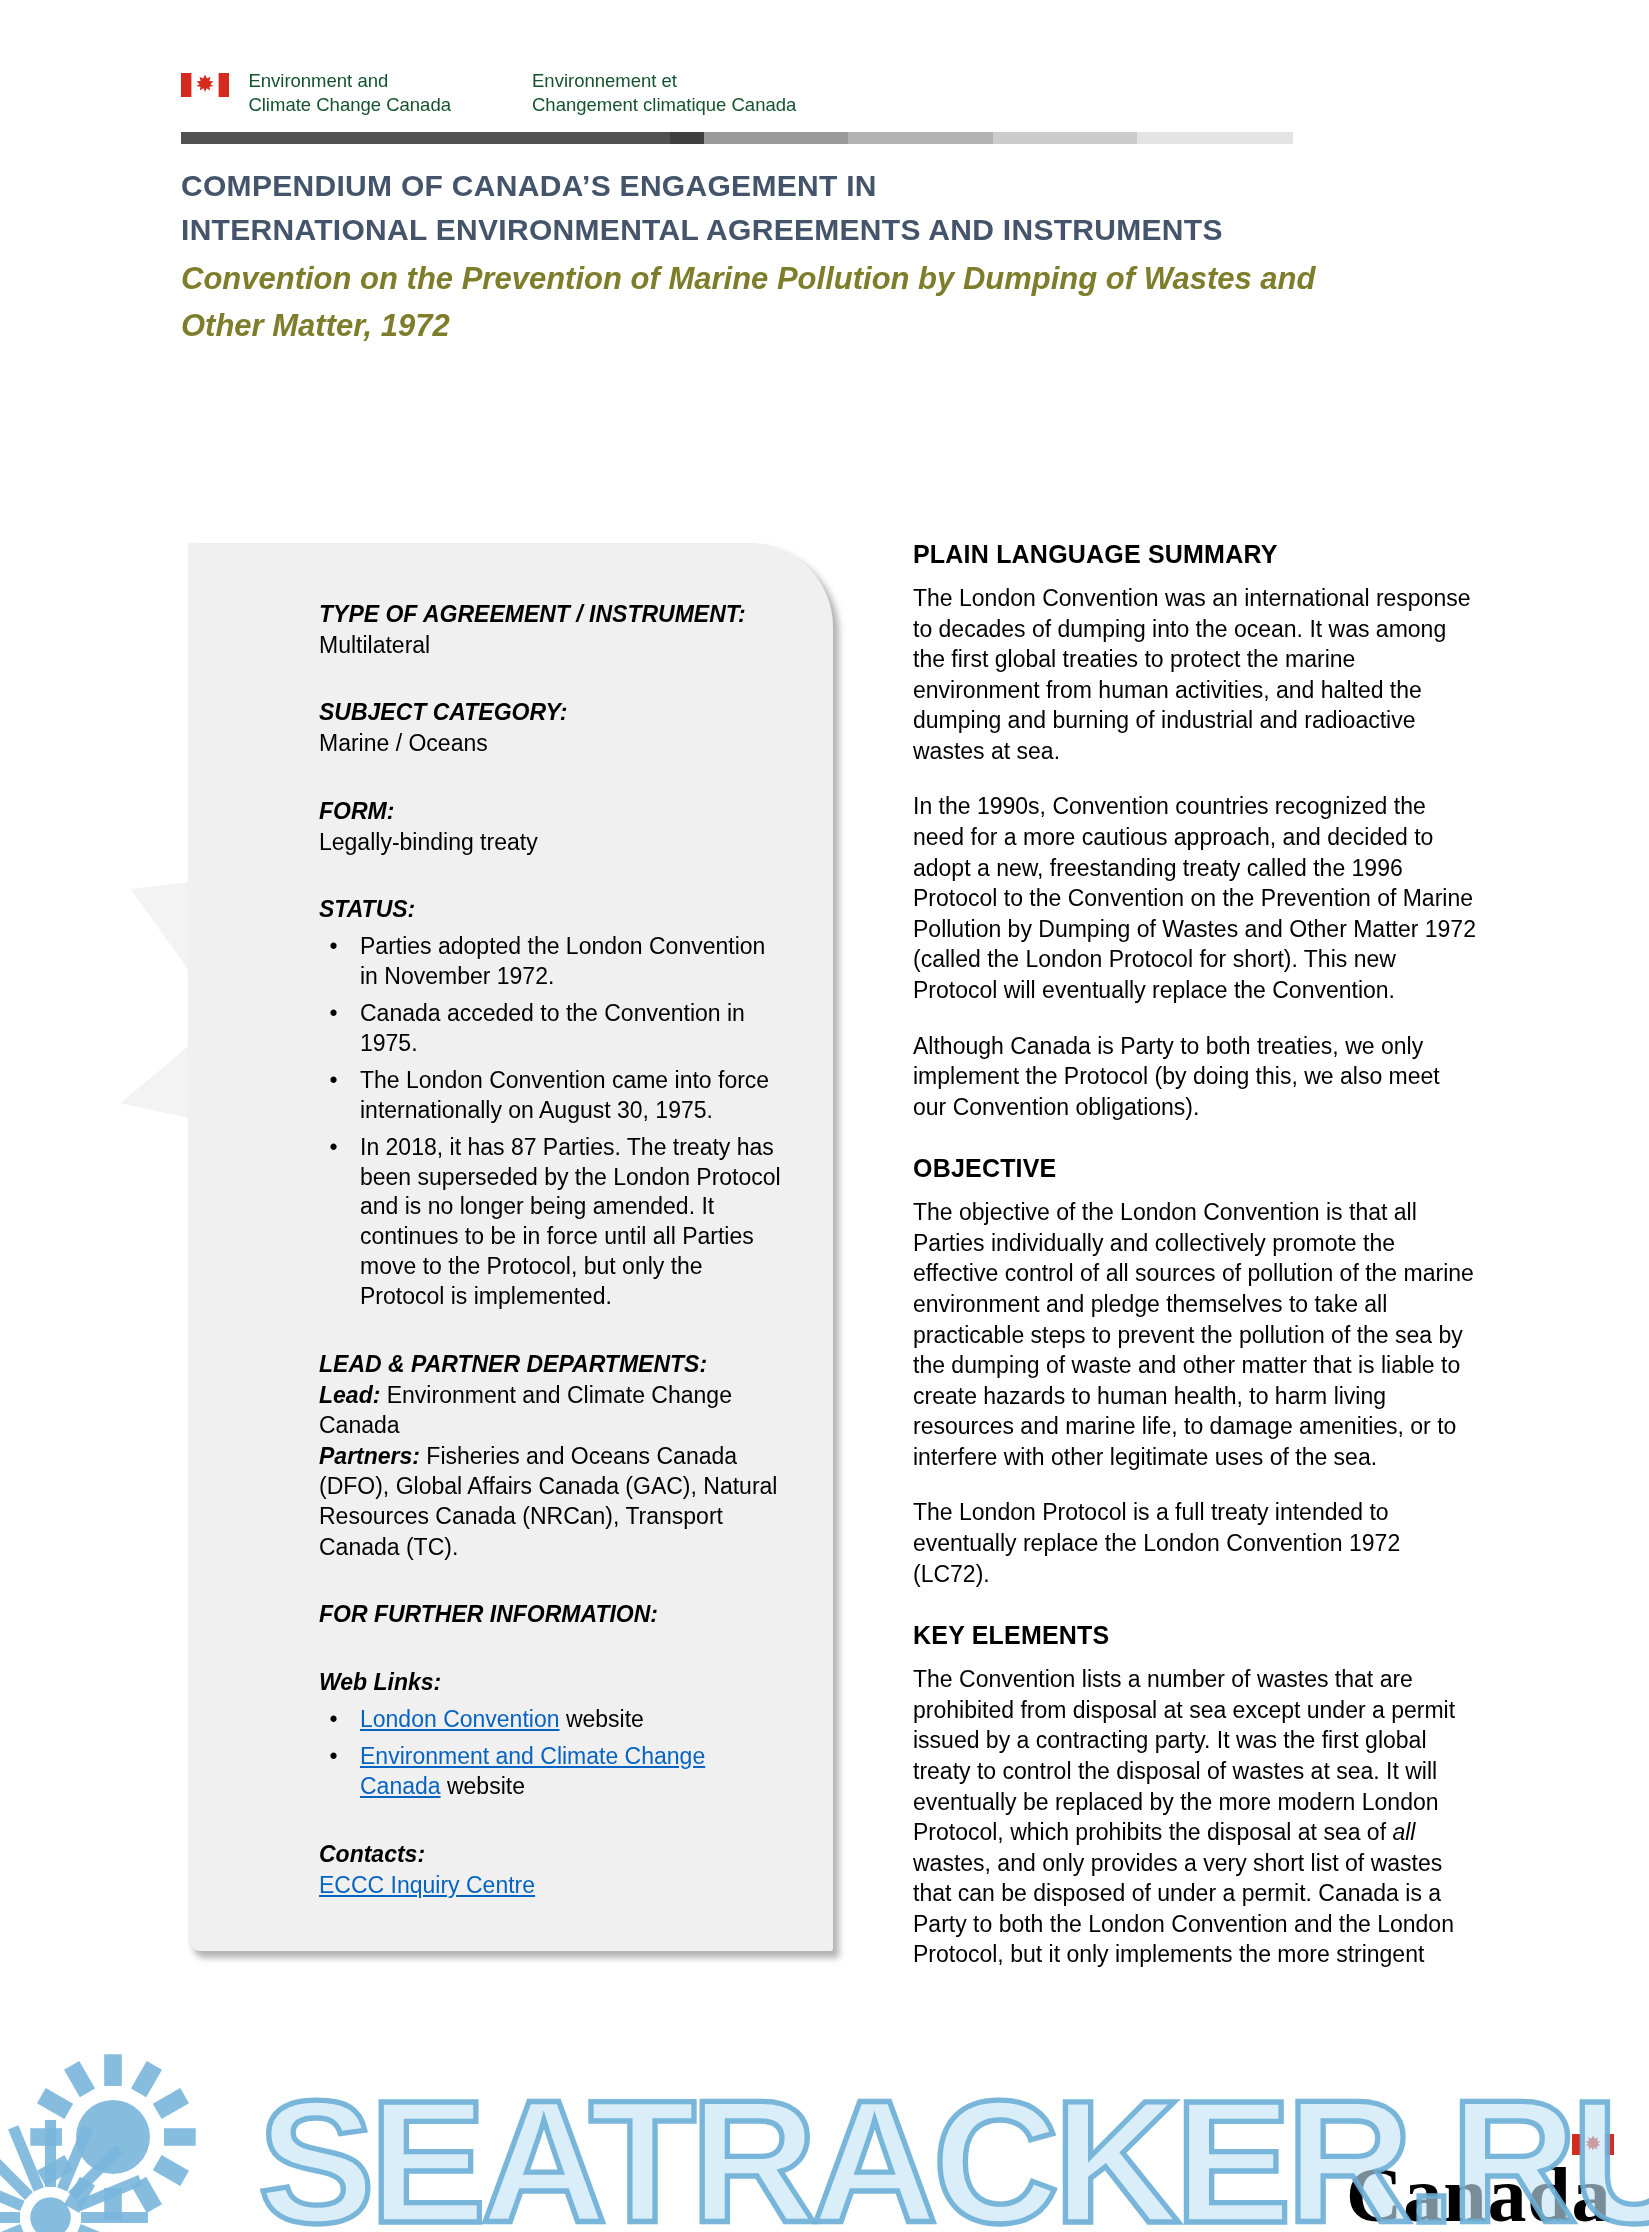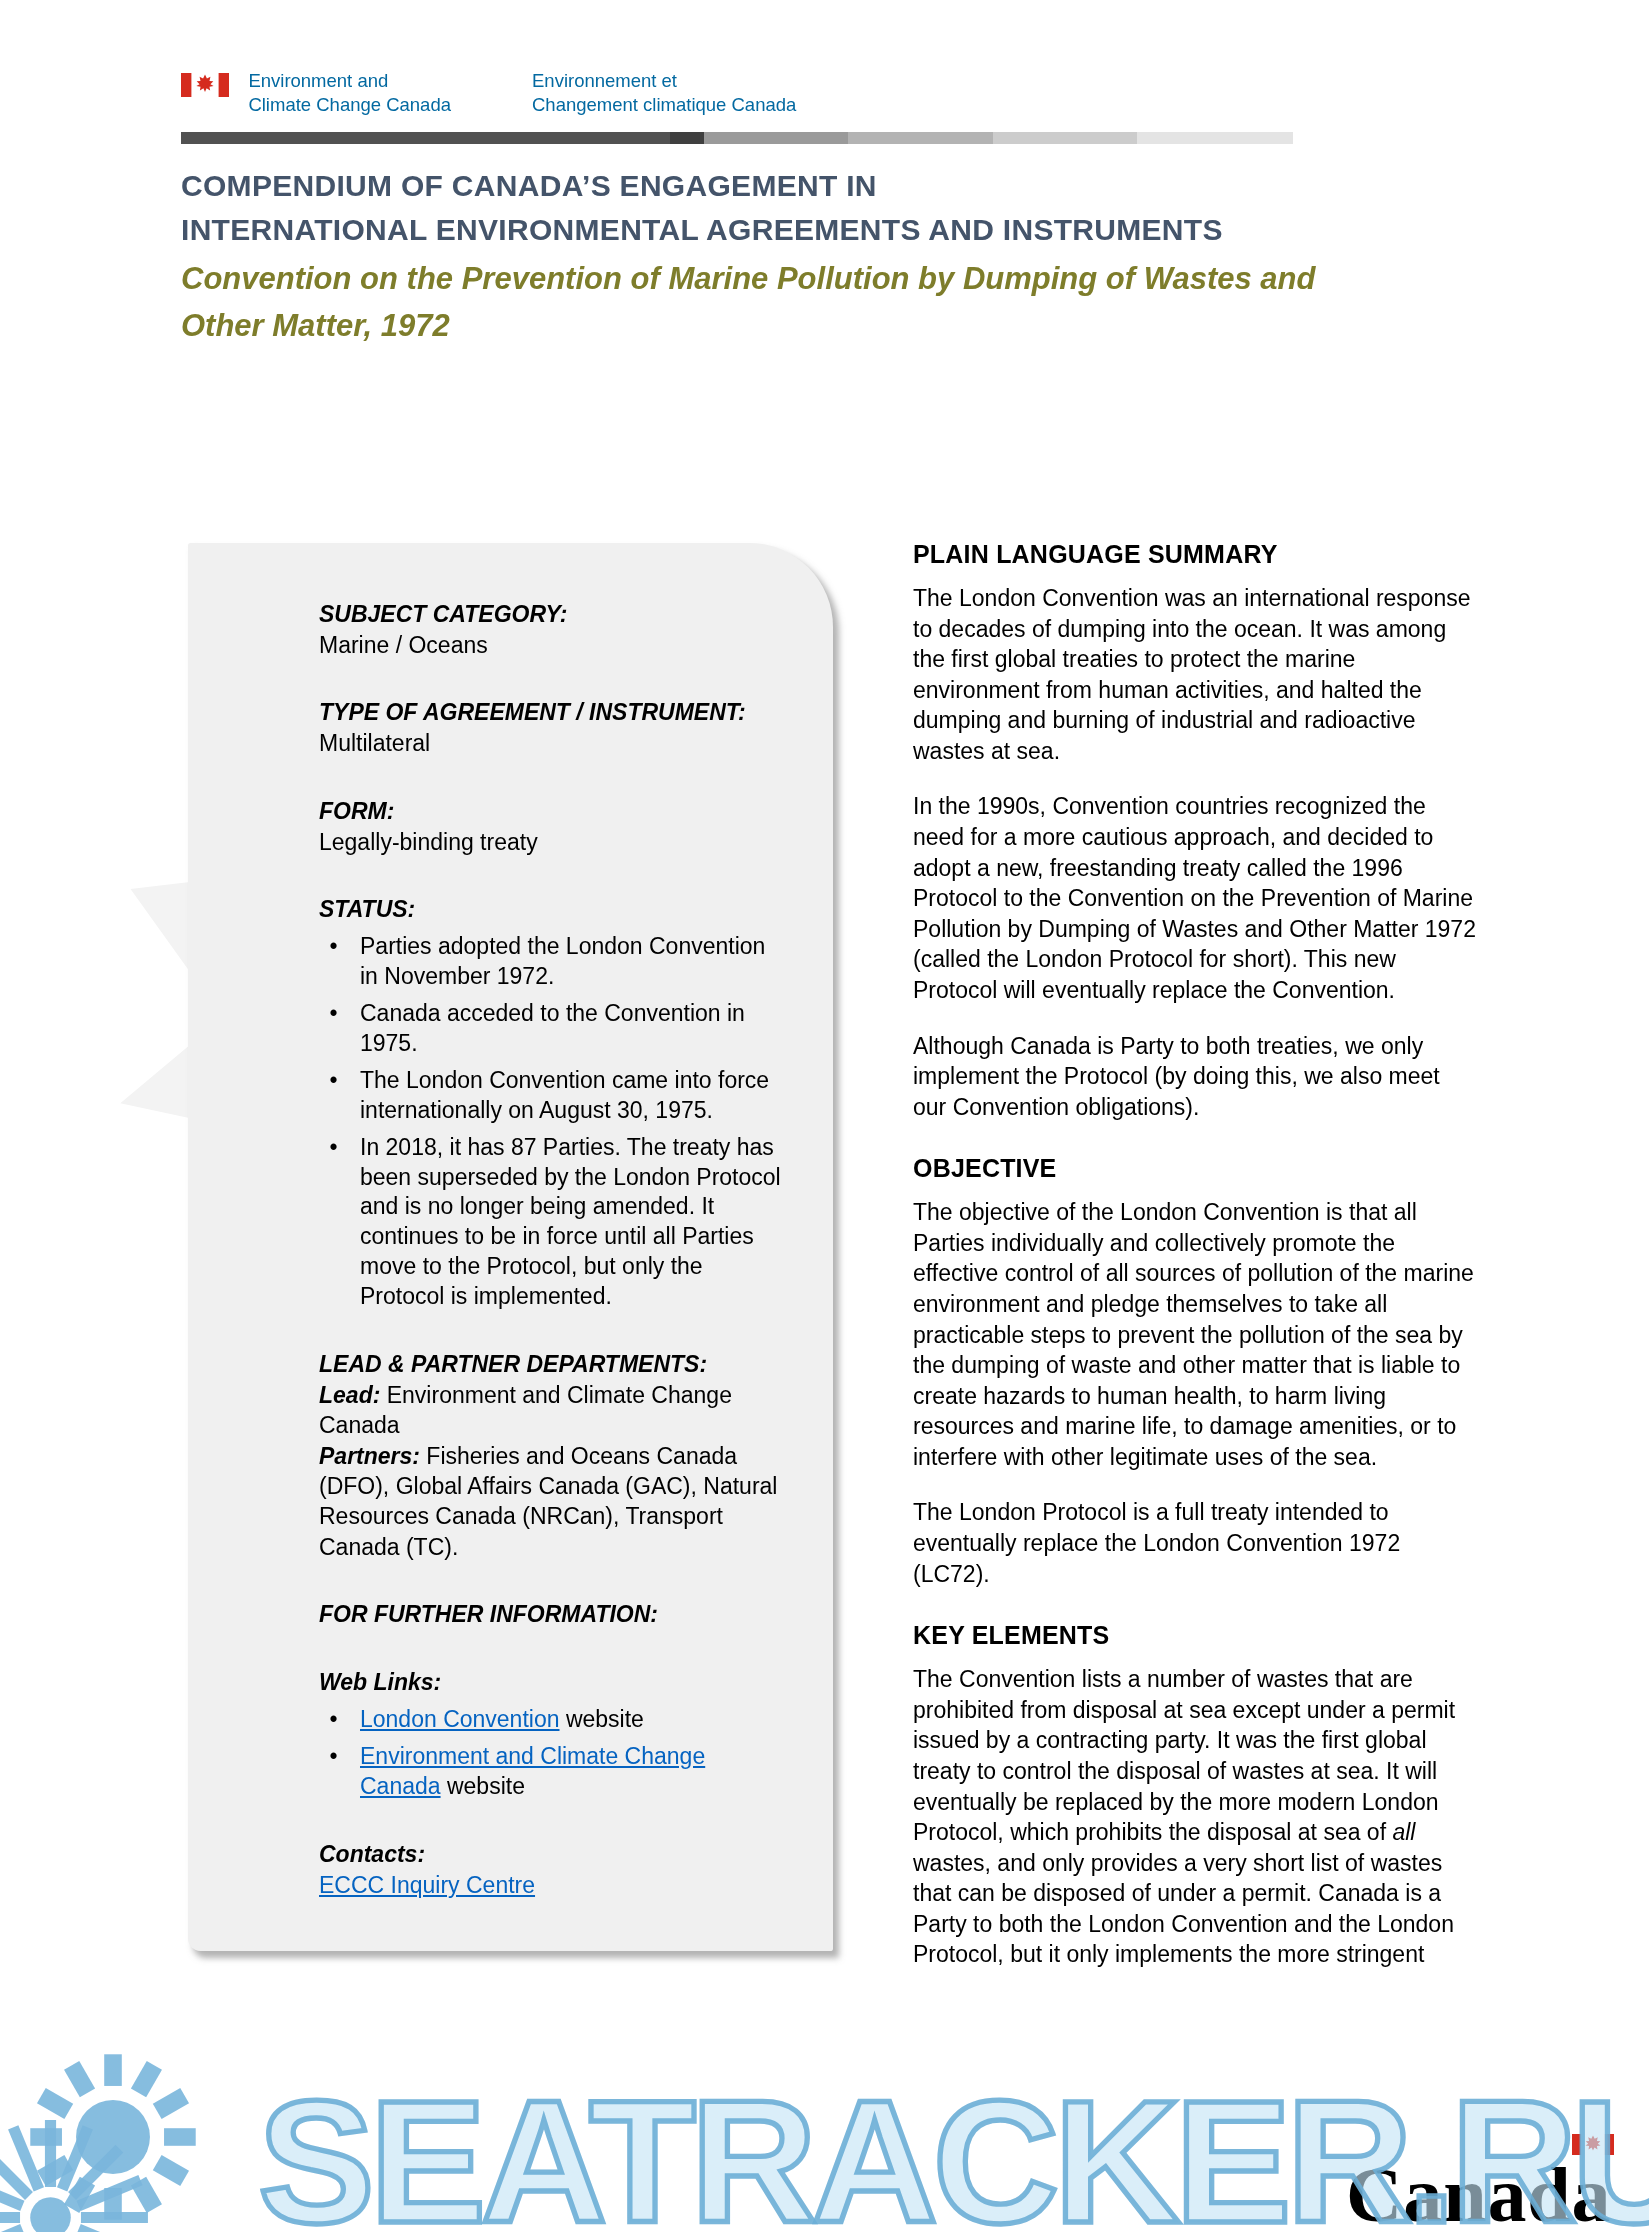--- a/index.html
+++ b/index.html
@@ -4,21 +4,21 @@
 <style>
   * { margin:0; padding:0; box-sizing:border-box; }
   html,body { background:#ffffff; }
   body { width:1650px; height:2232px; font-family:"Liberation Sans", sans-serif; color:#000; }
   .page { position:relative; width:1650px; height:2232px; overflow:hidden; background:#fff; }
 
   
   .gov-header { position:absolute; left:181px; top:69px; display:flex; align-items:flex-start; z-index:3; }
   .flag-logo { display:inline-block; margin-top:4.4px; }
   .flag-logo svg { width:48px; height:24px; display:block; }
-  .dept { font-size:18.5px; line-height:1.3; color:#0369a1; }
+  .dept { font-size:18.5px; line-height:1.3; color:#14532d; }
   .dept-en { margin-left:19.4px; }
   .dept-fr { margin-left:81px; }
 
   
   .grad-bar { position:absolute; left:181px; top:132px; width:1112px; height:11.5px; z-index:3;
     background:linear-gradient(to right,
       #515151 0%, #515151 44%,
       #3f3f3f 44%, #3f3f3f 47%,
       #9a9a9a 47%, #9a9a9a 60%,
       #b3b3b3 60%, #b3b3b3 73%,
@@ -104,27 +104,27 @@
 
   <h1 class="doc-title">
     <span>COMPENDIUM OF CANADA’S ENGAGEMENT IN</span><br>
     <span>INTERNATIONAL ENVIRONMENTAL AGREEMENTS AND INSTRUMENTS</span>
   </h1>
   <h2 class="doc-subtitle">Convention on the Prevention of Marine Pollution by Dumping of Wastes and Other Matter, 1972</h2>
 
   <aside class="infobox">
 
     <div class="sec">
+      <div class="label">TYPE OF AGREEMENT / INSTRUMENT:</div>
+      <div class="value">Multilateral</div>
+    </div>
+
+    <div class="sec">
       <div class="label">SUBJECT CATEGORY:</div>
       <div class="value">Marine / Oceans</div>
-    </div>
-
-    <div class="sec">
-      <div class="label">TYPE OF AGREEMENT / INSTRUMENT:</div>
-      <div class="value">Multilateral</div>
     </div>
 
     <div class="sec">
       <div class="label">FORM:</div>
       <div class="value">Legally-binding treaty</div>
     </div>
 
     <div class="sec">
       <div class="label">STATUS:</div>
       <ul class="status-list">

